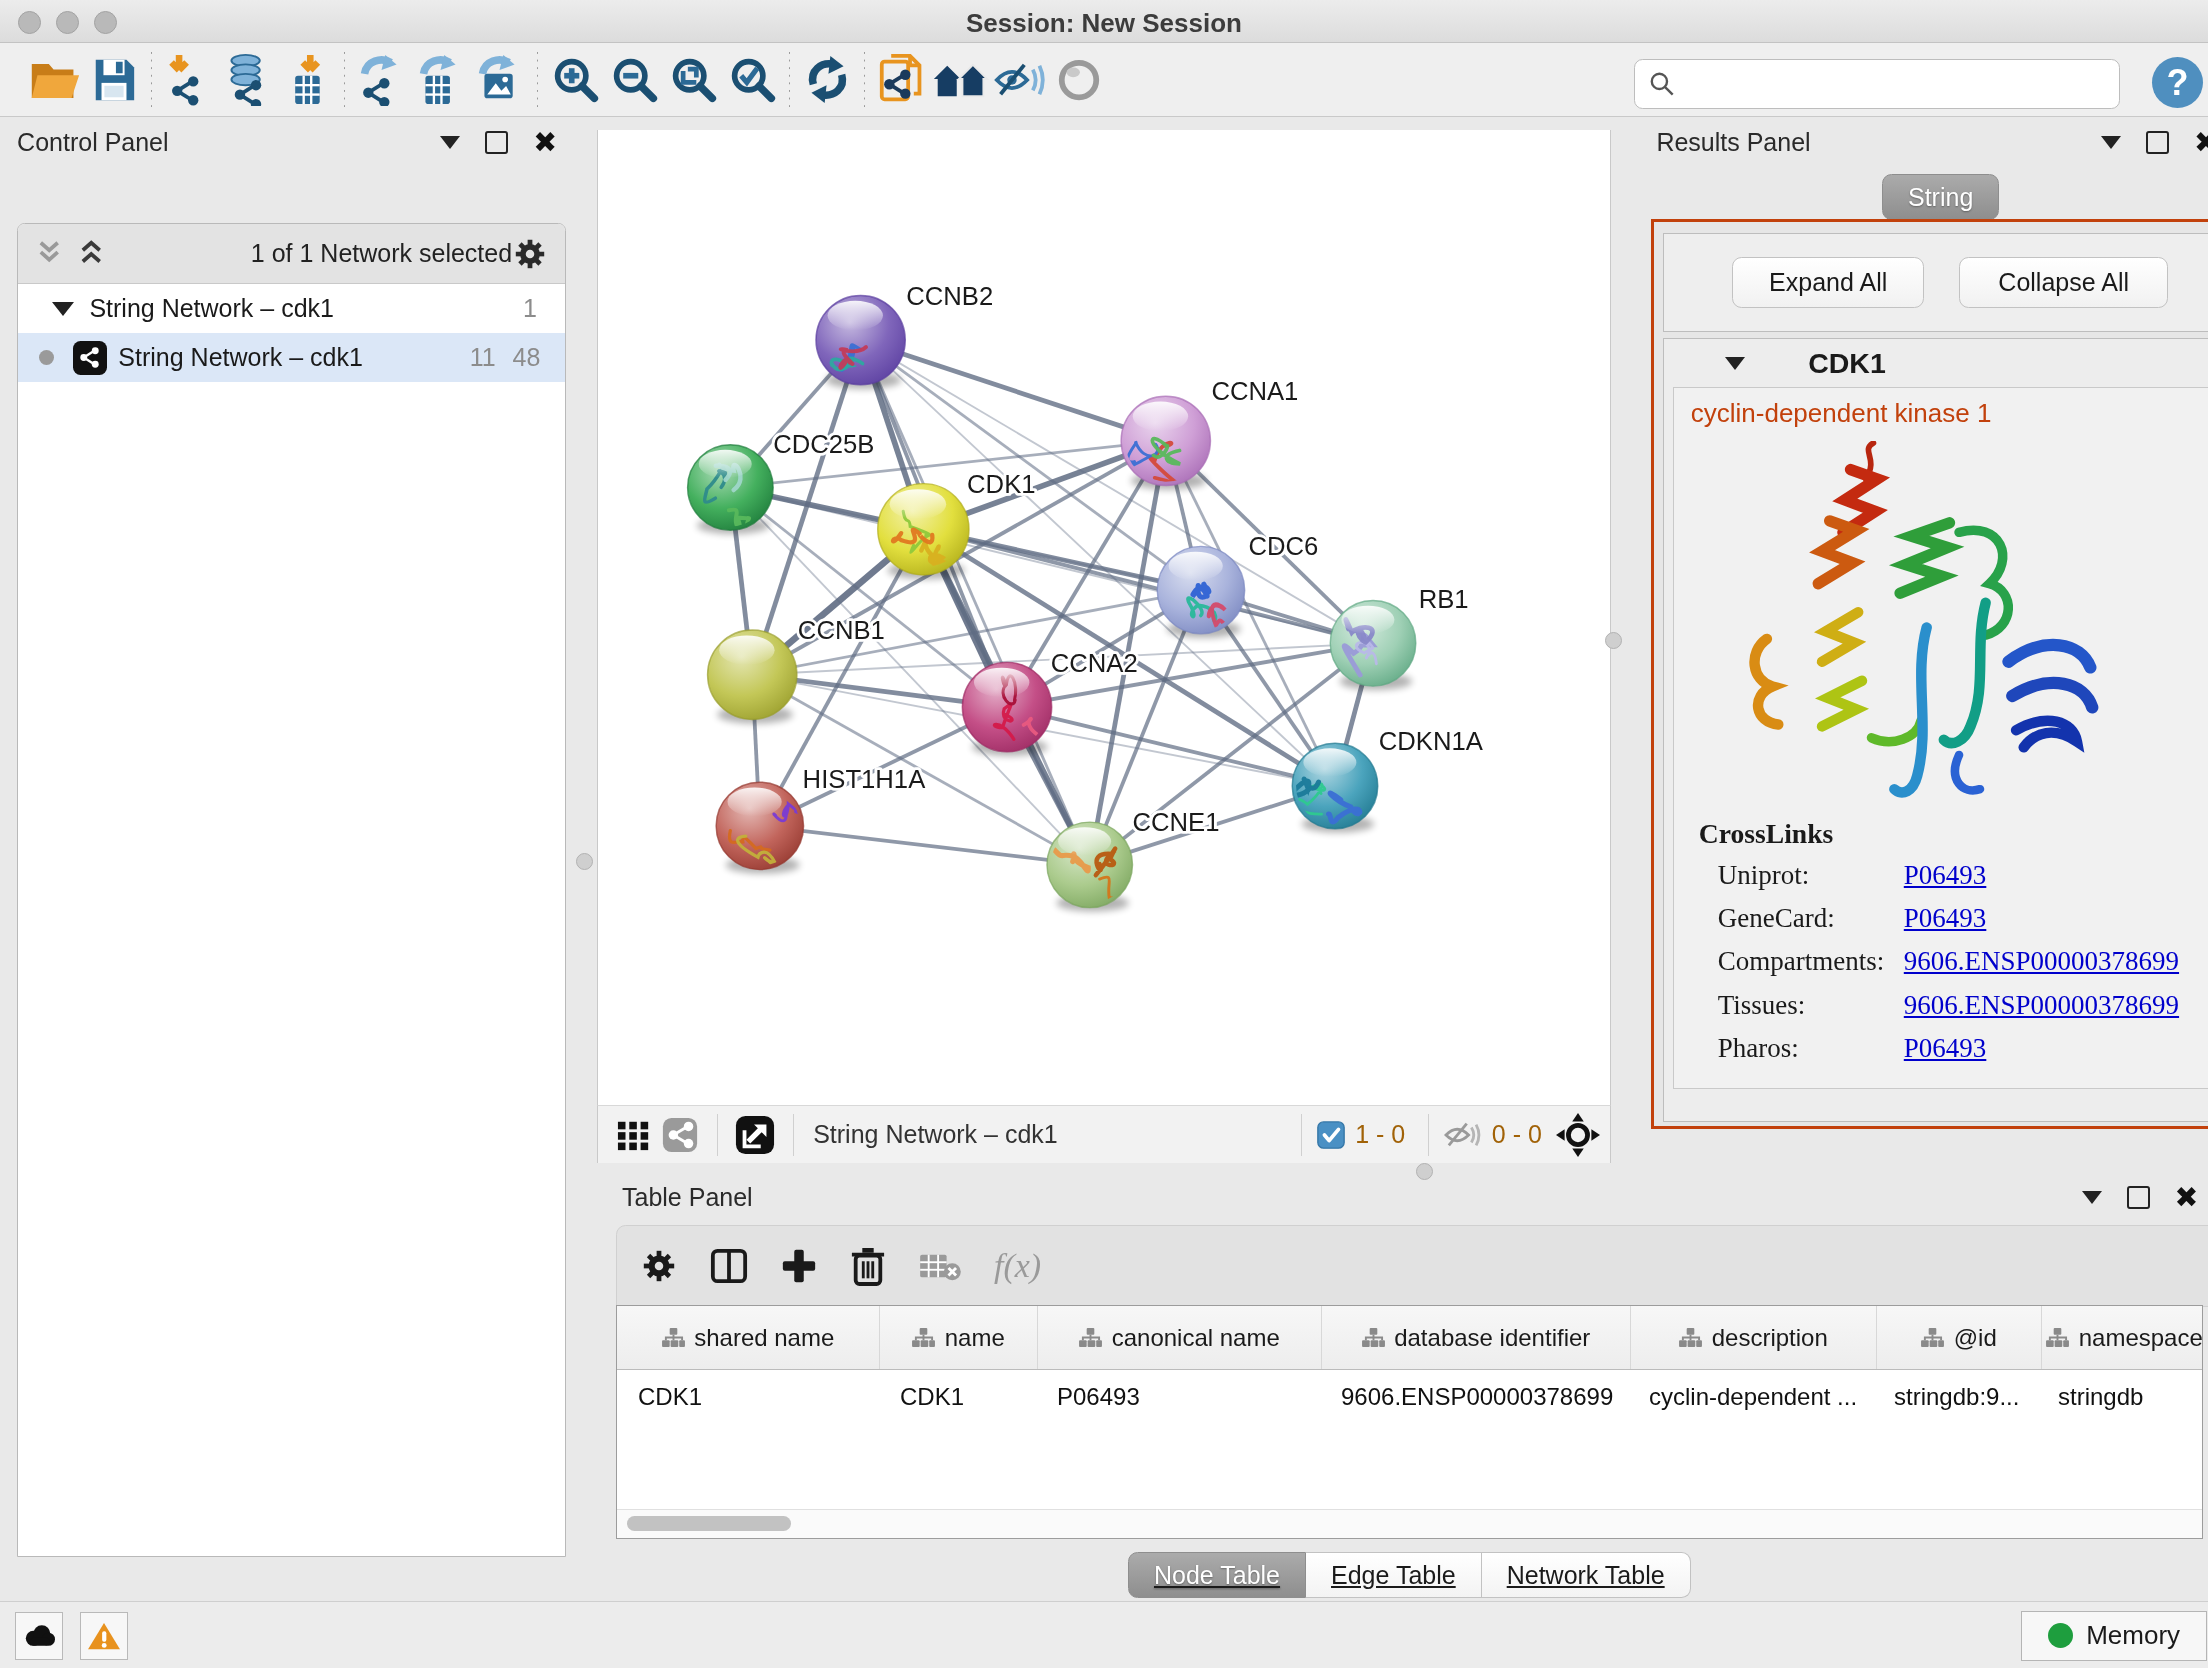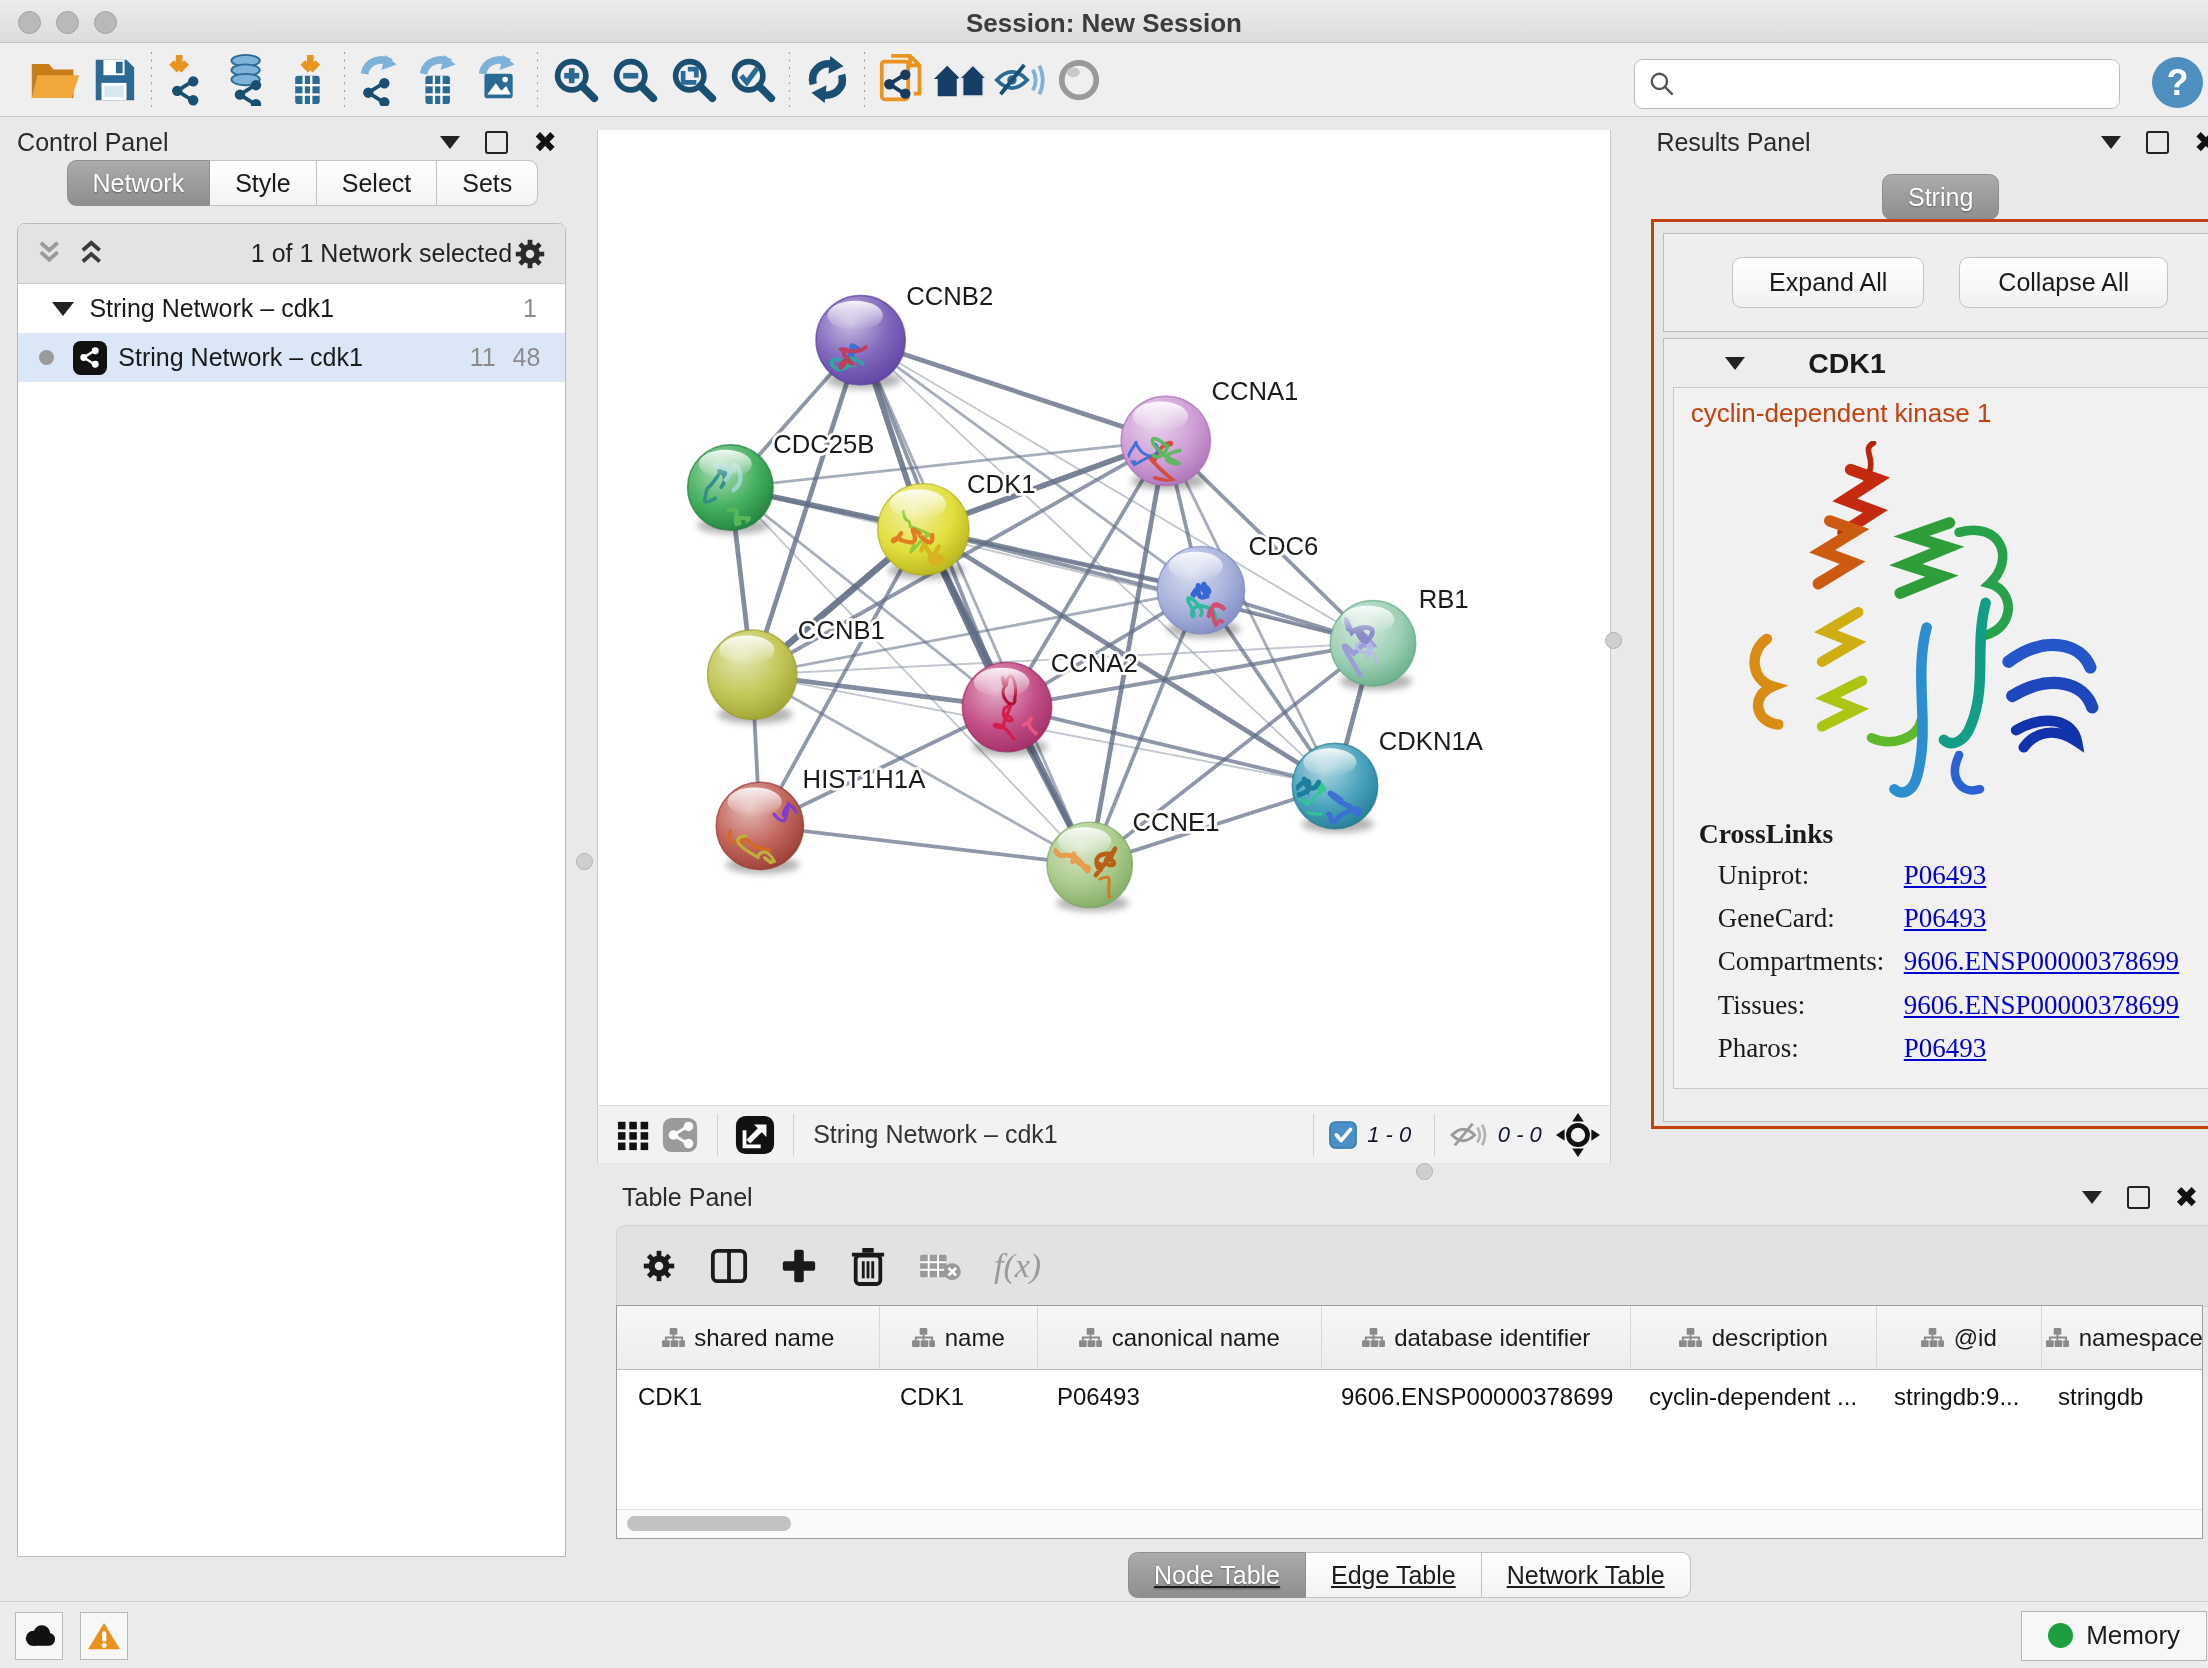--- a/index.html
+++ b/index.html
@@ -60,21 +60,21 @@
     justify-content:center;margin:0 11.4px 0 13.3px;}
   .dot{width:15px;height:15px;border-radius:50%;background:#9a9a9a;margin:0 5.7px 0 7.6px;}
   
   #net-canvas{left:597px;top:122px;width:1012px;height:983px;background:#fff;
     border-left:1px solid #c9c9c9;border-right:1px solid #c9c9c9;margin-top:8px;}
   #net-bottombar{left:597px;top:1105px;width:1012px;height:57px;background:#f2f2f2;
     border-top:1px solid #d8d8d8;border-left:1px solid #c9c9c9;border-right:1px solid #c9c9c9;
     display:flex;align-items:center;}
   .nb-sep{width:1px;height:42px;background:#d0d0d0;margin:0 13.3px;flex:0 0 auto;}
   #nb-title{font-size:25px;color:#333;margin-left:5.7px;}
-  .nb-count{font-size:22px;color:#0f172a;margin:0 9.5px;font-style:italic;}
+  .nb-count{font-size:25px;color:#a16207;margin:0 9.5px;}
   .knob{position:absolute;width:15px;height:15px;border-radius:50%;background:#cfcfcf;border:1px solid #b2b2b2;}
   
   #results-panel{left:1645px;top:122px;width:592px;height:1041px;}
   #rp-tab{position:absolute;left:237px;top:52px;}
   #rp-content{position:absolute;left:5.7px;top:97px;width:576px;height:904px;background:#e6e6e6;
     border:3px solid #c2410c;}
   #rp-expandbox{position:absolute;left:9.5px;top:11.4px;width:555px;height:97px;border:1px solid #bdbdbd;background:#eee;}
   .rp-btn{position:absolute;top:23px;height:49px;border:1px solid #c2c2c2;border-radius:9.5px;
     background:linear-gradient(#ffffff,#f1f1f1);font-size:25px;display:flex;align-items:center;justify-content:center;}
   #rp-gene-box{position:absolute;left:9.5px;top:116px;width:555px;height:782px;border:1px solid #bdbdbd;background:#ededed;}
@@ -351,26 +351,20 @@
 
 <div id="control-panel" class="abs">
   <div class="panel-header" style="padding:5.7px 13.3px 0 7.6px">
     <span class="ph-title">Control Panel</span>
     <span class="ph-btns">
       <span class="ph-arrow"></span>
       <span class="ph-float"></span>
       <span class="ph-close">✖</span>
     </span>
   </div>
-  <div id="cp-tabs" class="seg">
-      <div class="tab sel">Network</div>
-      <div class="tab">Style</div>
-      <div class="tab">Select</div>
-      <div class="tab">Sets</div>
-    </div>
   <div id="cp-box">
     <div id="cp-subbar">
       <span style="margin-right:13.3px">
         <svg width="28.5" height="30" viewBox="0 0 30 32">
             <path d="M6,4 L15,12 L24,4" fill="none" stroke="#9a9a9a" stroke-width="4"></path>
             <path d="M6,14 L15,22 L24,14" fill="none" stroke="#9a9a9a" stroke-width="4"></path>
           </svg>
       </span>
       <span>
         <svg width="28.5" height="30" viewBox="0 0 30 32">

